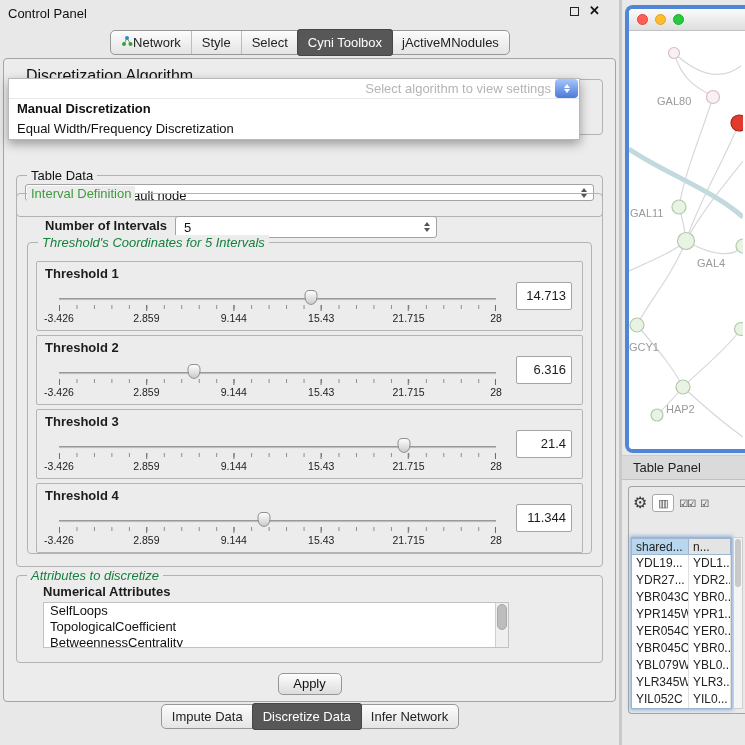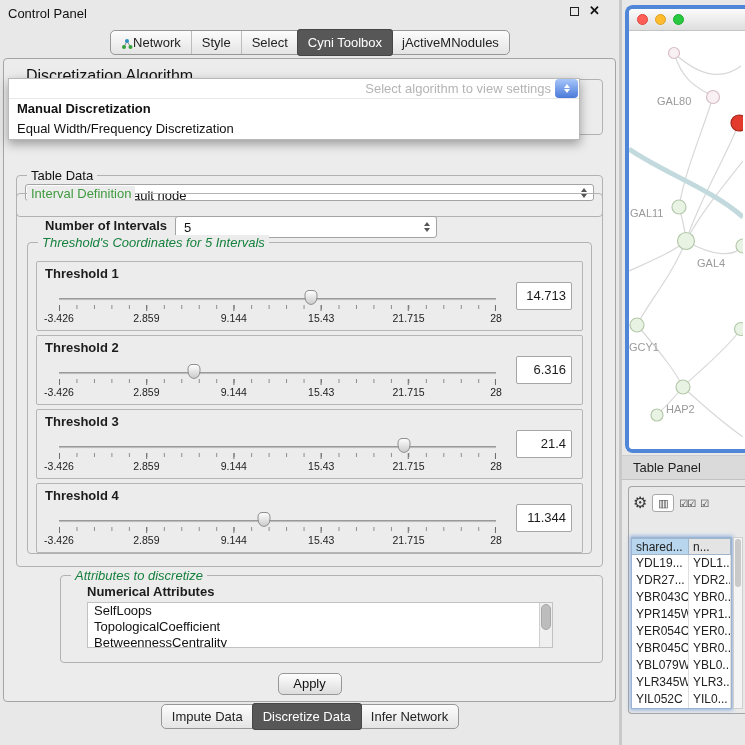--- a/index.html
+++ b/index.html
@@ -23,21 +23,21 @@
     position:absolute; left:0; width:620px; display:flex; justify-content:center;
   }
   .top-tabs { top:30px; }
   .bottom-tabs { top:704px; }
   .tabstrip {
     display:inline-flex; border:1px solid #979797; border-radius:5px;
     background:linear-gradient(#fcfcfc,#e4e4e4); overflow:visible; align-items:center;
   }
   .tab {
     padding:4px 10px; font-size:13px; color:#222; white-space:nowrap;
-    border-left:1px solid #bcbcbc; display:flex; align-items:flex-end; 
+    border-left:1px solid #bcbcbc; display:flex; align-items:flex-start; 
   }
   .tab:first-child { border-left:none; }
   .tab.selected {
     background:#575757; color:#fff; border-radius:4px; border-left:none;
     margin:-2px -1px; padding:6px 11px; box-shadow:inset 0 0 0 1px #464646;
   }
   .tab.selected + .tab { border-left:none; }
 
   .main-panel {
     position:absolute; left:3px; top:58px; width:613px; height:644px;
@@ -129,21 +129,21 @@
     position:absolute; left:0; right:0; top:17px; height:6px;
     background-image:linear-gradient(to right,#6f6f6f 1px,transparent 1px);
     background-size:20% 100%; border-right:1px solid #6f6f6f;
   }
   .scale { position:absolute; left:0; right:0; top:24px; height:12px; }
   .scale span {
     position:absolute; transform:translateX(-50%); font-size:10.5px; color:#222; white-space:nowrap;
   }
 
   
-  .attributes-group { left:12px; top:516px; right:12px; height:88px;margin-left:44px; }
+  .attributes-group { left:12px; top:516px; right:12px; height:88px; }
   .attr-title { position:absolute; left:26px; top:8px; font-weight:bold; font-size:13px; }
   .listbox {
     position:absolute; left:26px; top:26px; width:466px; height:46px;
     background:#fff; border:1px solid #c2c2c2; overflow:hidden;
   }
   .listbox .item { font-size:13px; line-height:16px; padding-left:6px; color:#111; }
   .list-scroll {
     position:absolute; right:0; top:0; bottom:0; width:13px;
     background:#efefef; border-left:1px solid #cfcfcf;
   }

